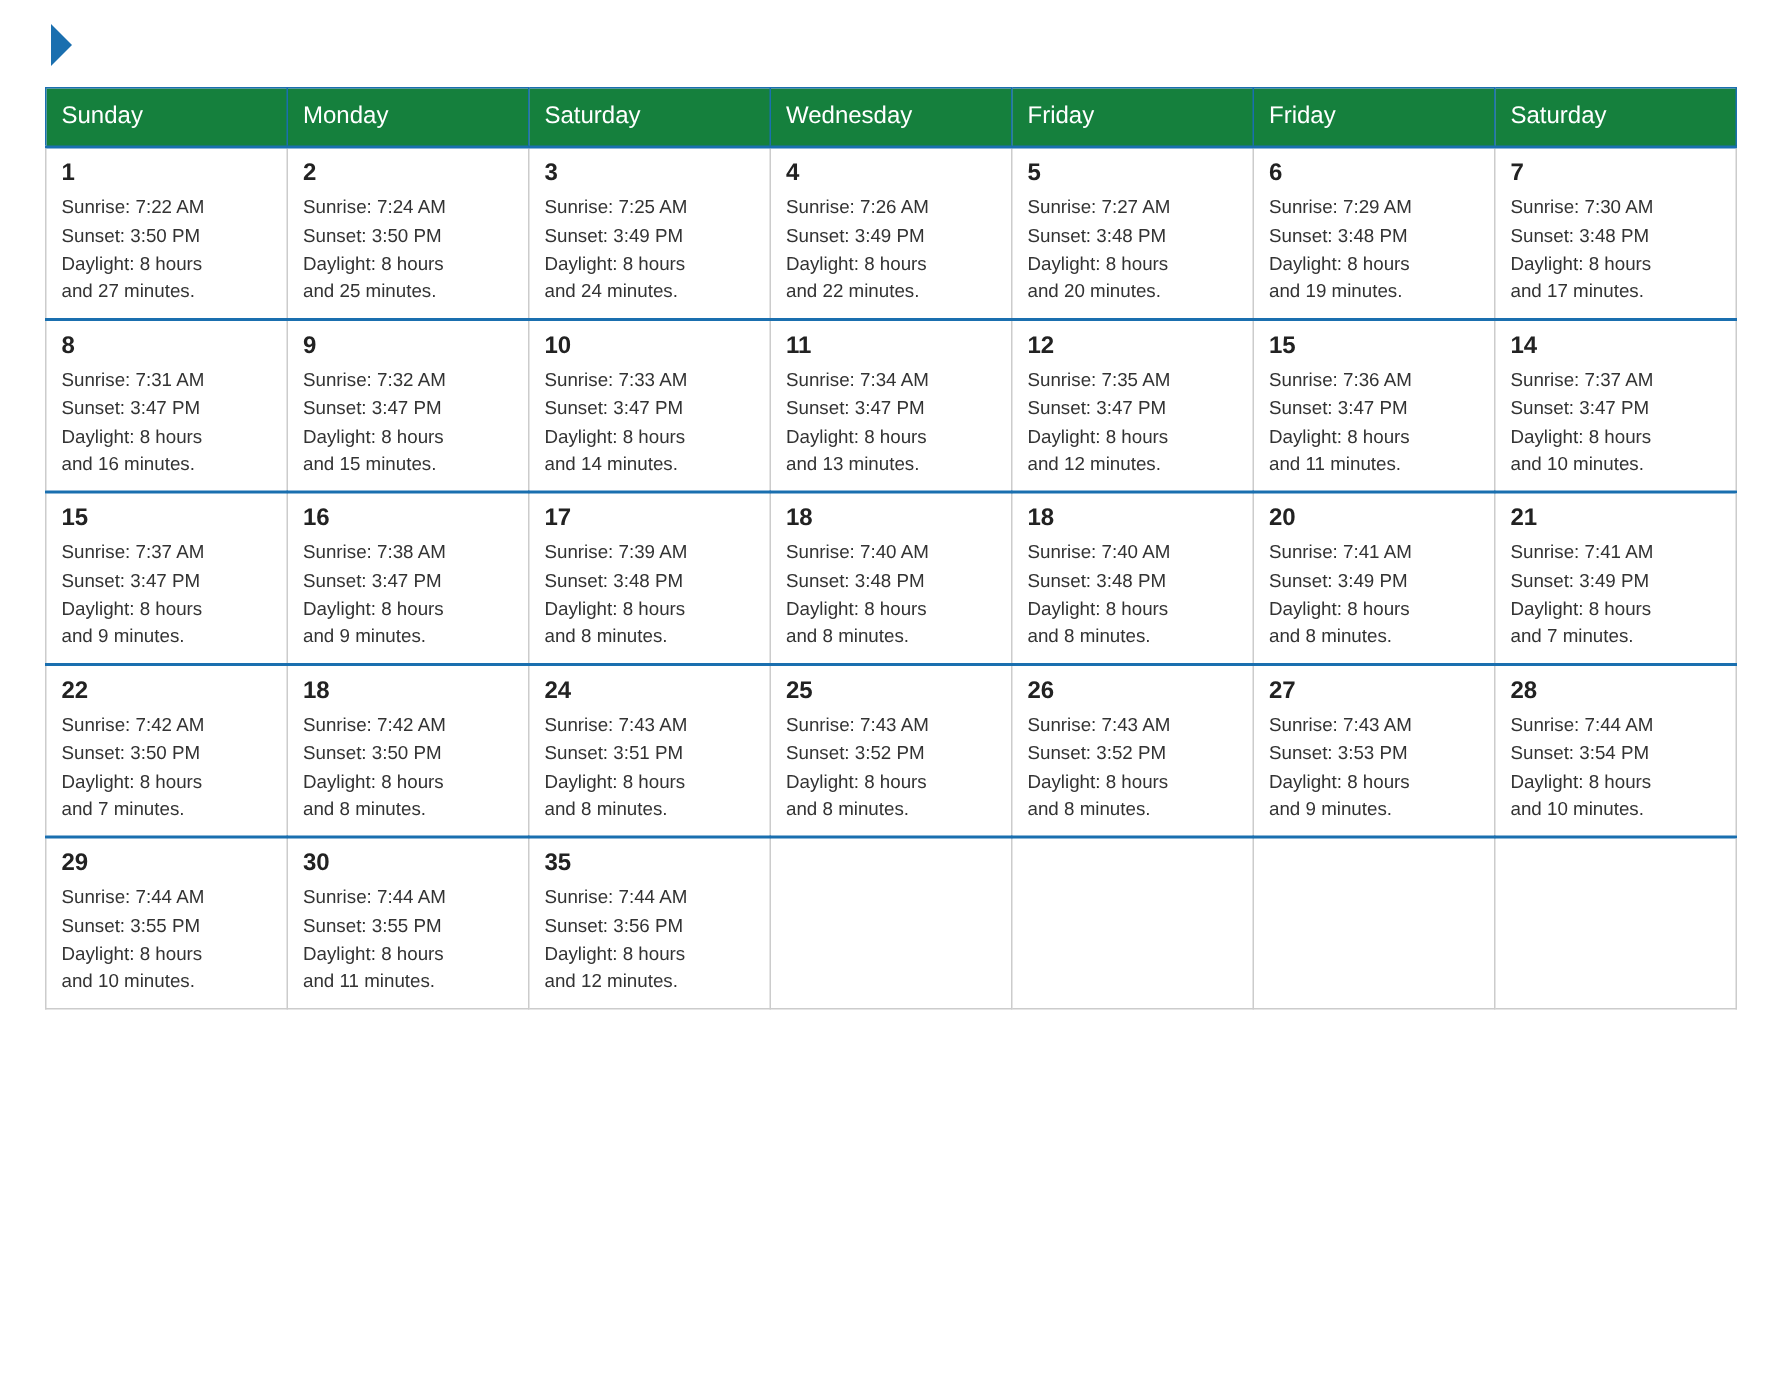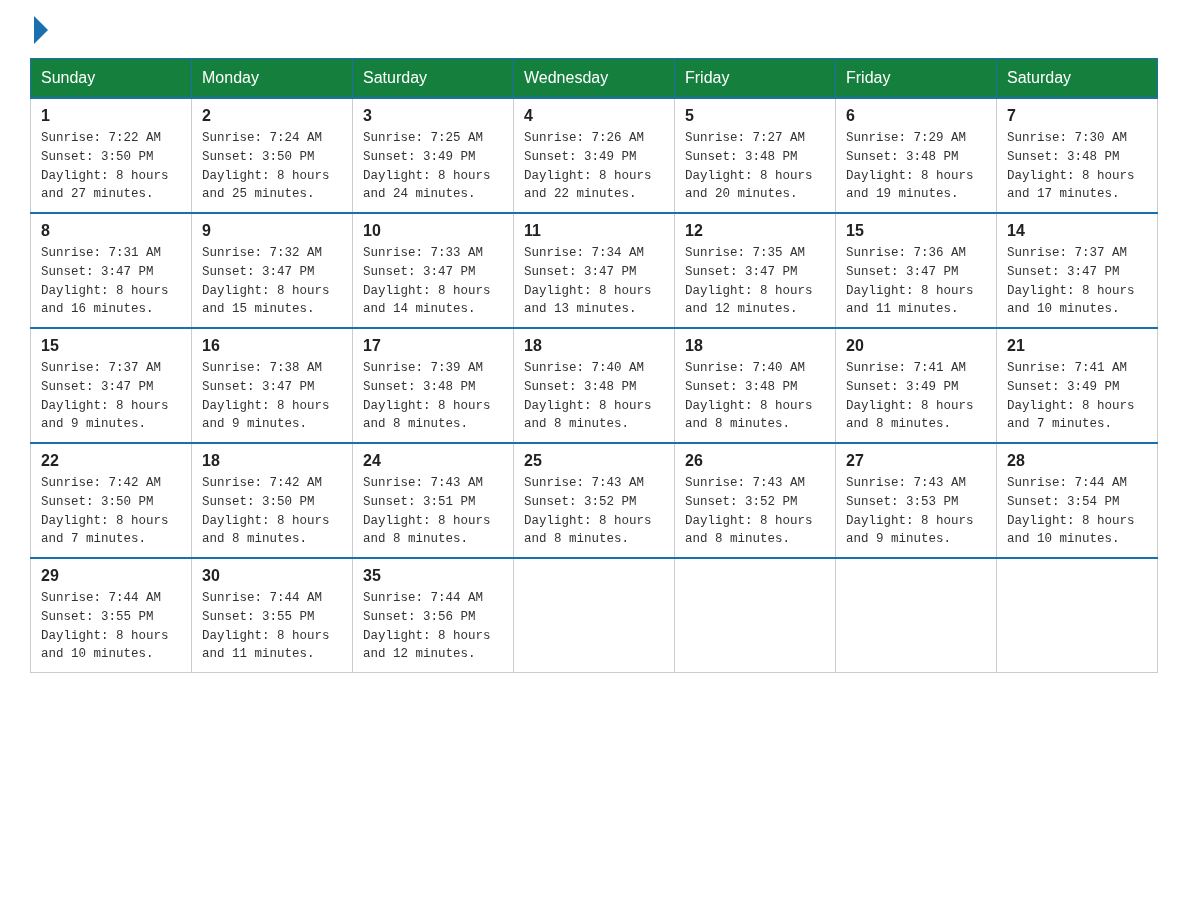--- a/index.html
+++ b/index.html
@@ -86,21 +86,20 @@
     .day-number {
       font-size: 16px;
       font-weight: bold;
       color: #222;
       margin-bottom: 4px;
     }
     .day-info {
       font-size: 12.5px;
       color: #333;
       line-height: 1.5;
-      font-family: Liberation Mono, monospace;
     }
     .calendar tr {
       border-bottom: 2px solid #1a6faf;
     }
     .calendar tbody tr:last-child {
       border-bottom: none;
       margin-top: 36px;
     }
     .empty-cell {
       background: #fff;

